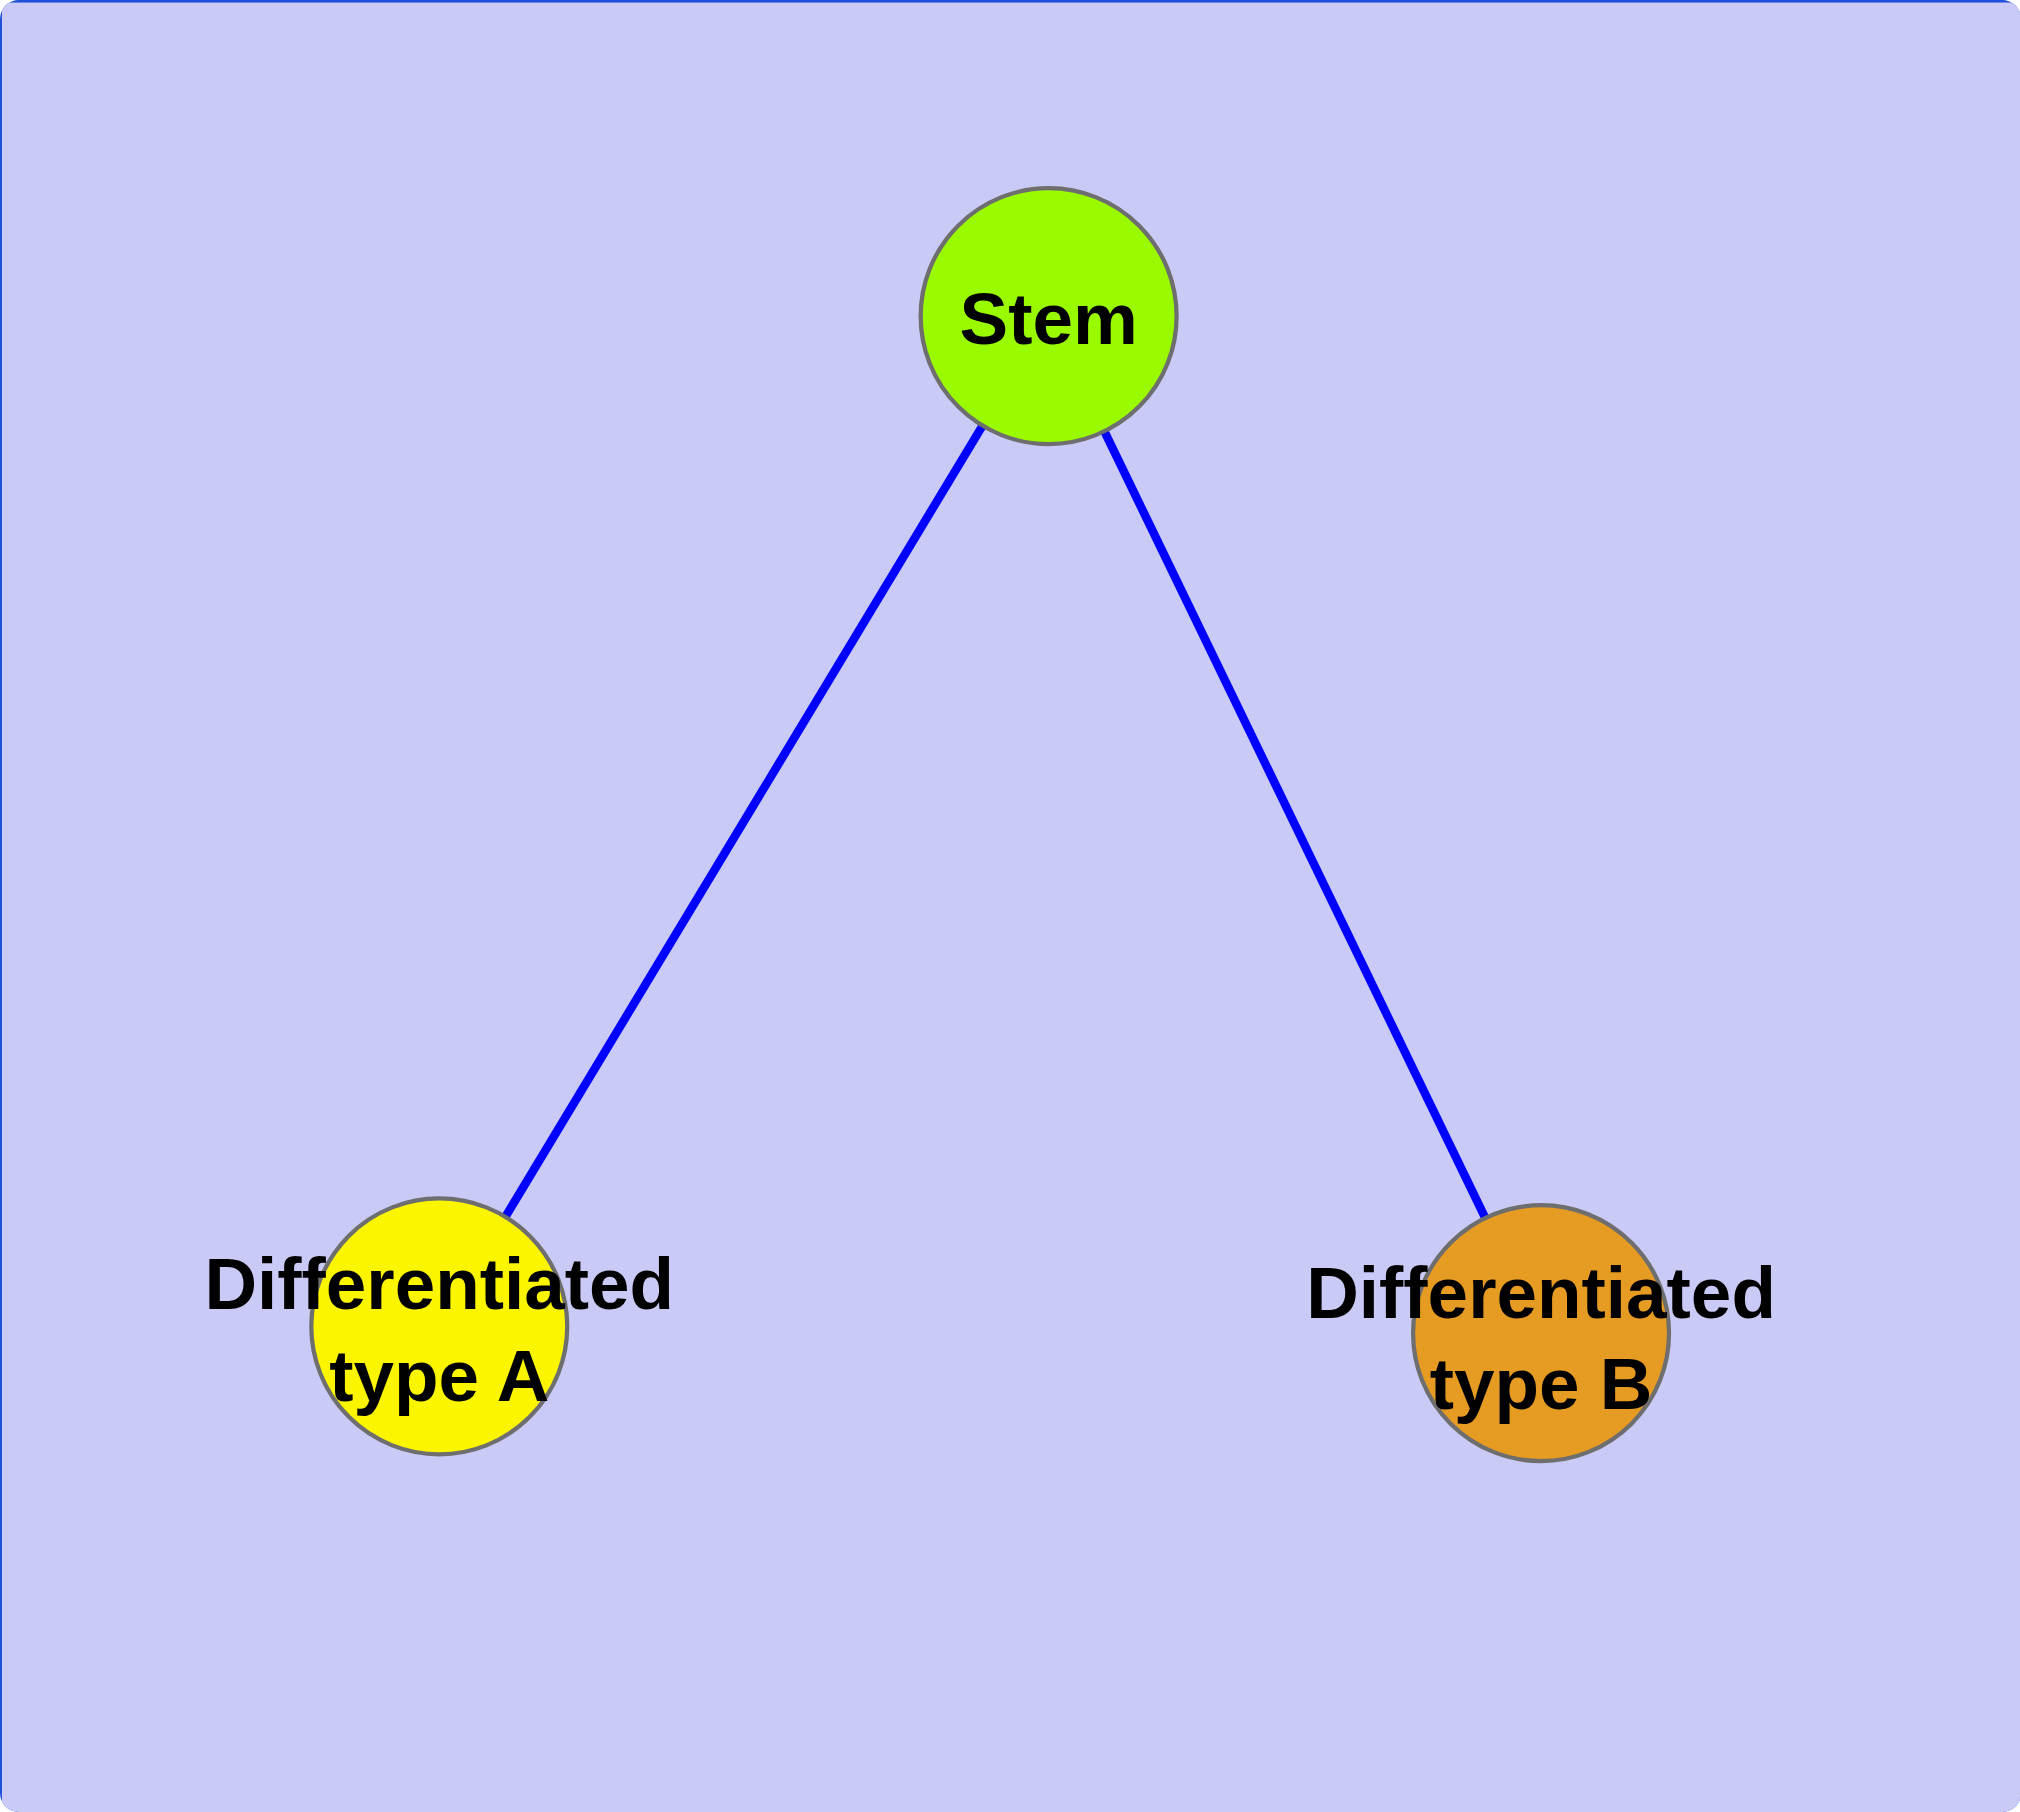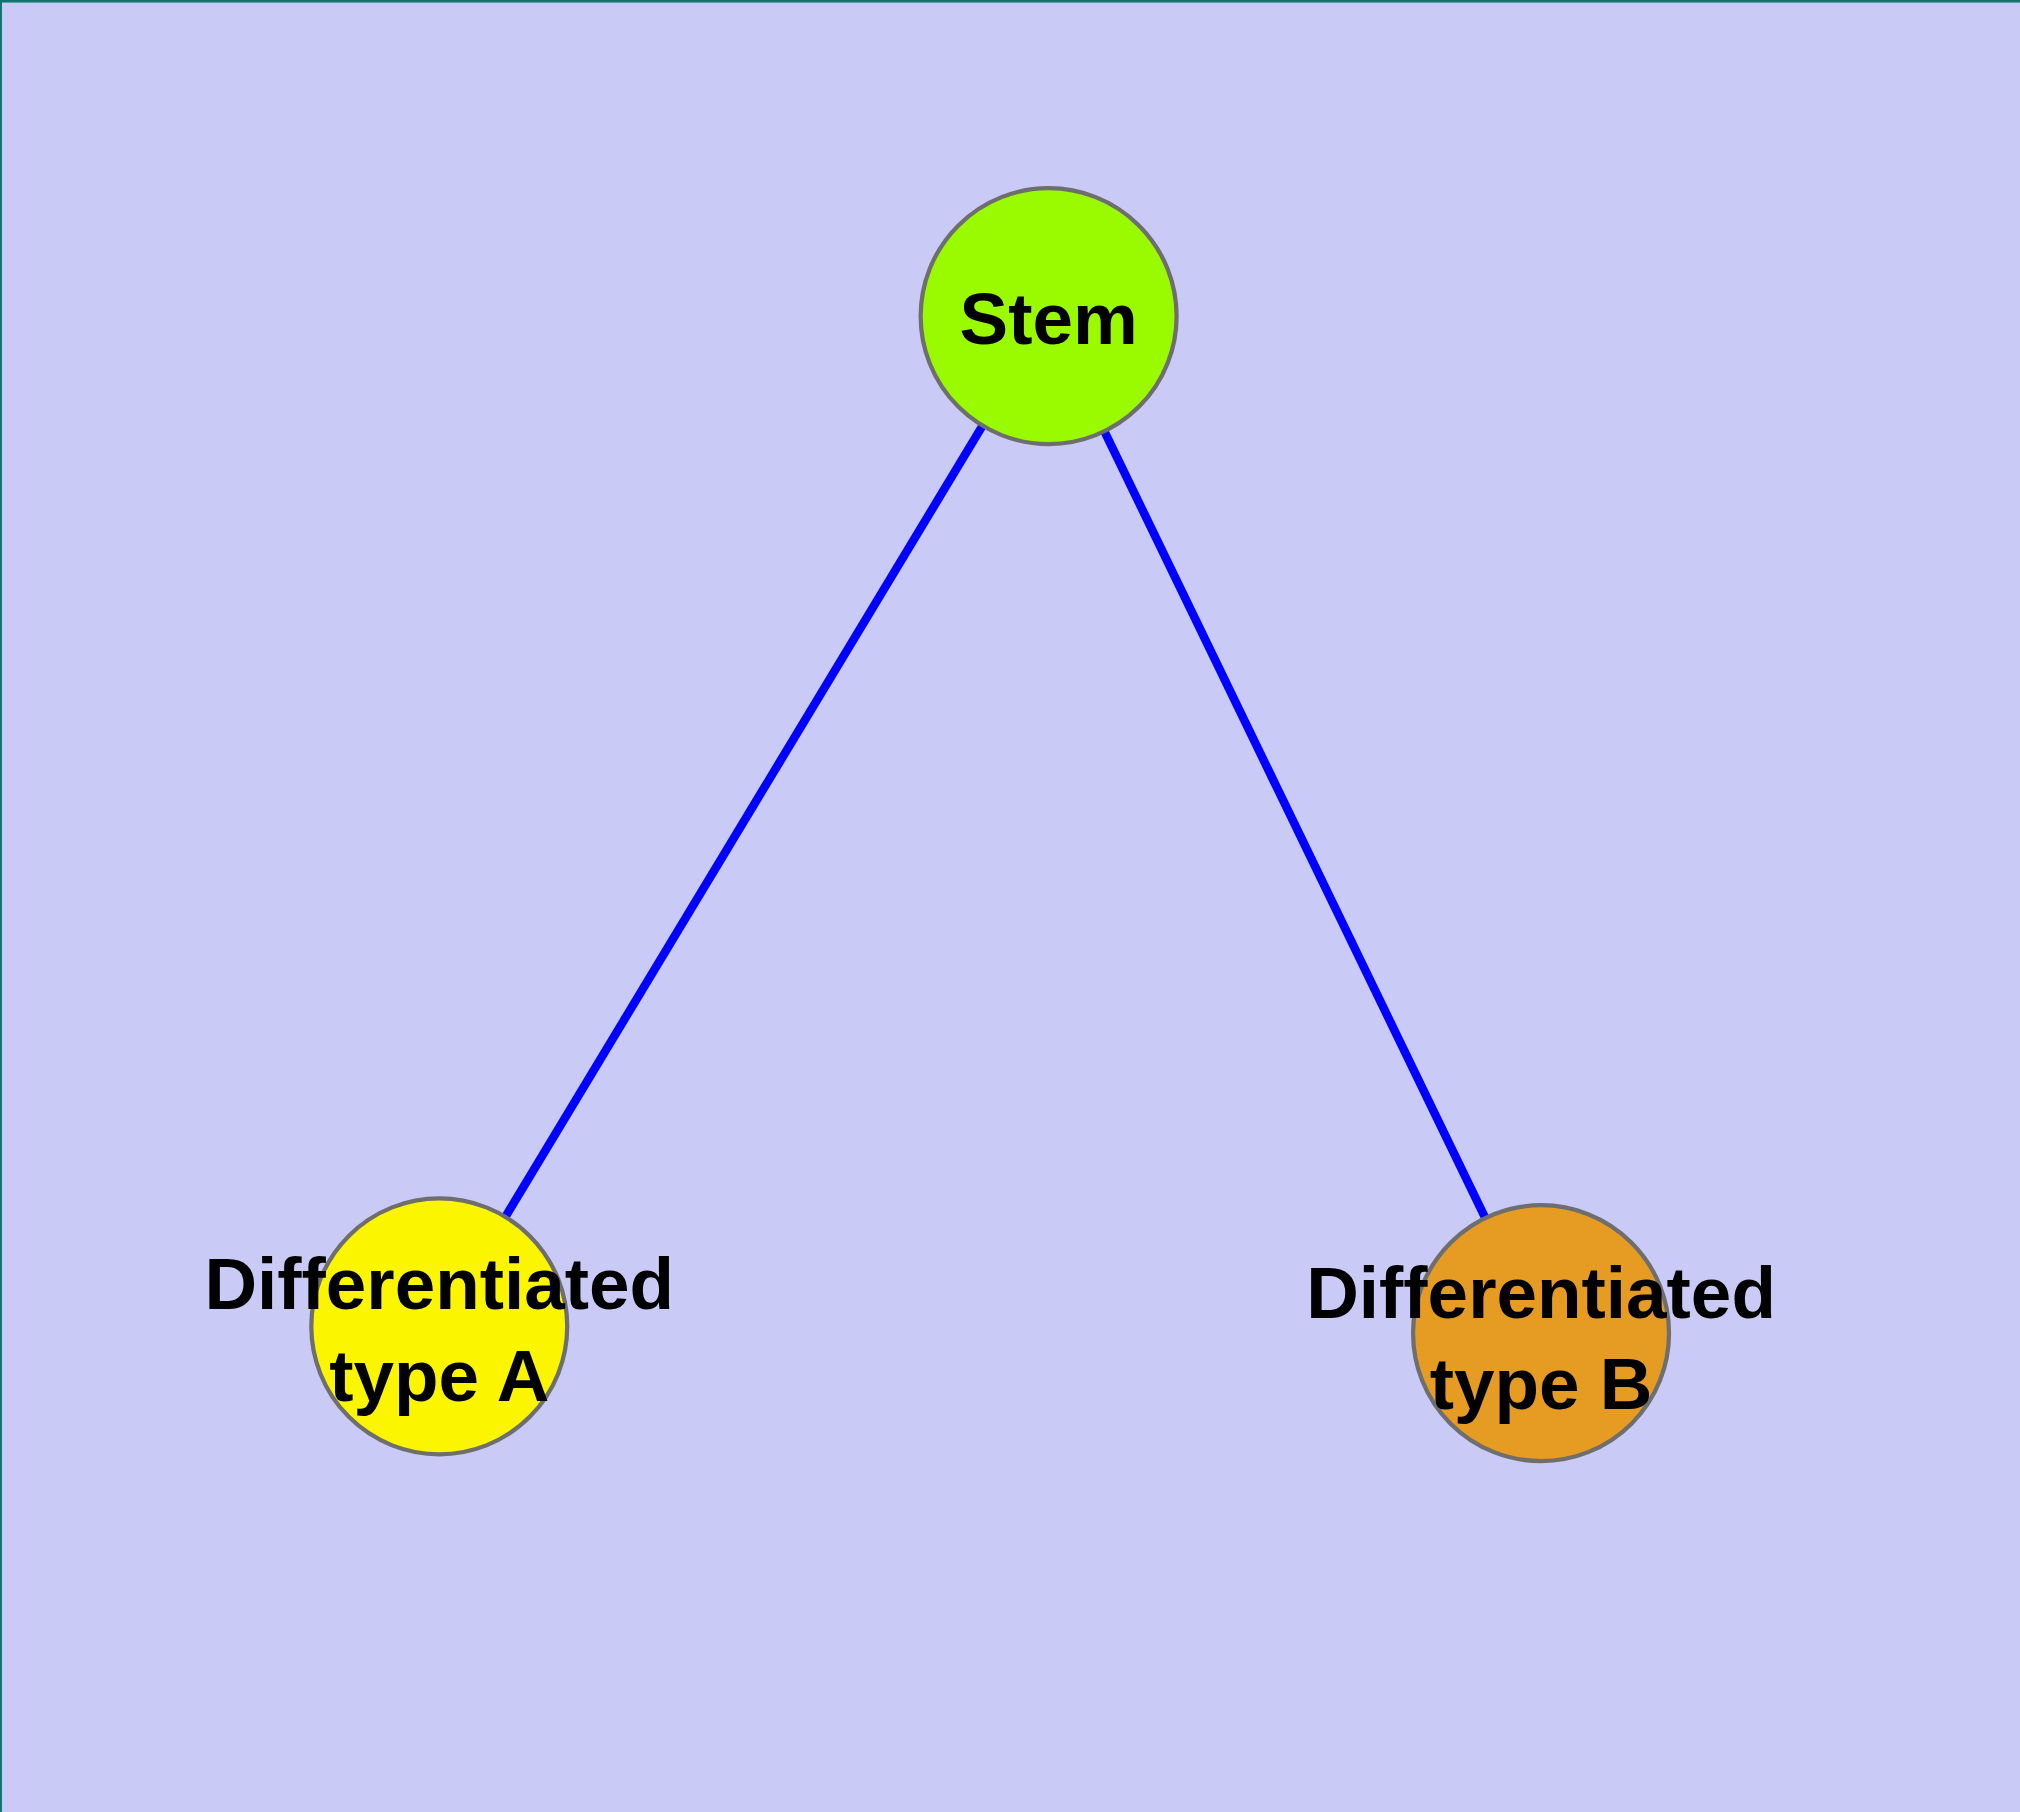--- a/index.html
+++ b/index.html
@@ -4,22 +4,23 @@
 <style>
   html, body {
     margin: 0;
     padding: 0;
     background: #FFFFFF;
   }
   .stage {
     position: relative;
     width: 2021px;
     height: 1812px;
-    background: #0f766e;
+    background: #1d4ed8;
     overflow: hidden;
+    border-radius: 19px;
   }
   .stage svg {
     position: absolute;
     left: 0;
     top: 0;
     display: block;
   }
   .node-label {
     font-family: "Liberation Sans", "DejaVu Sans", sans-serif;
     font-weight: bold;

